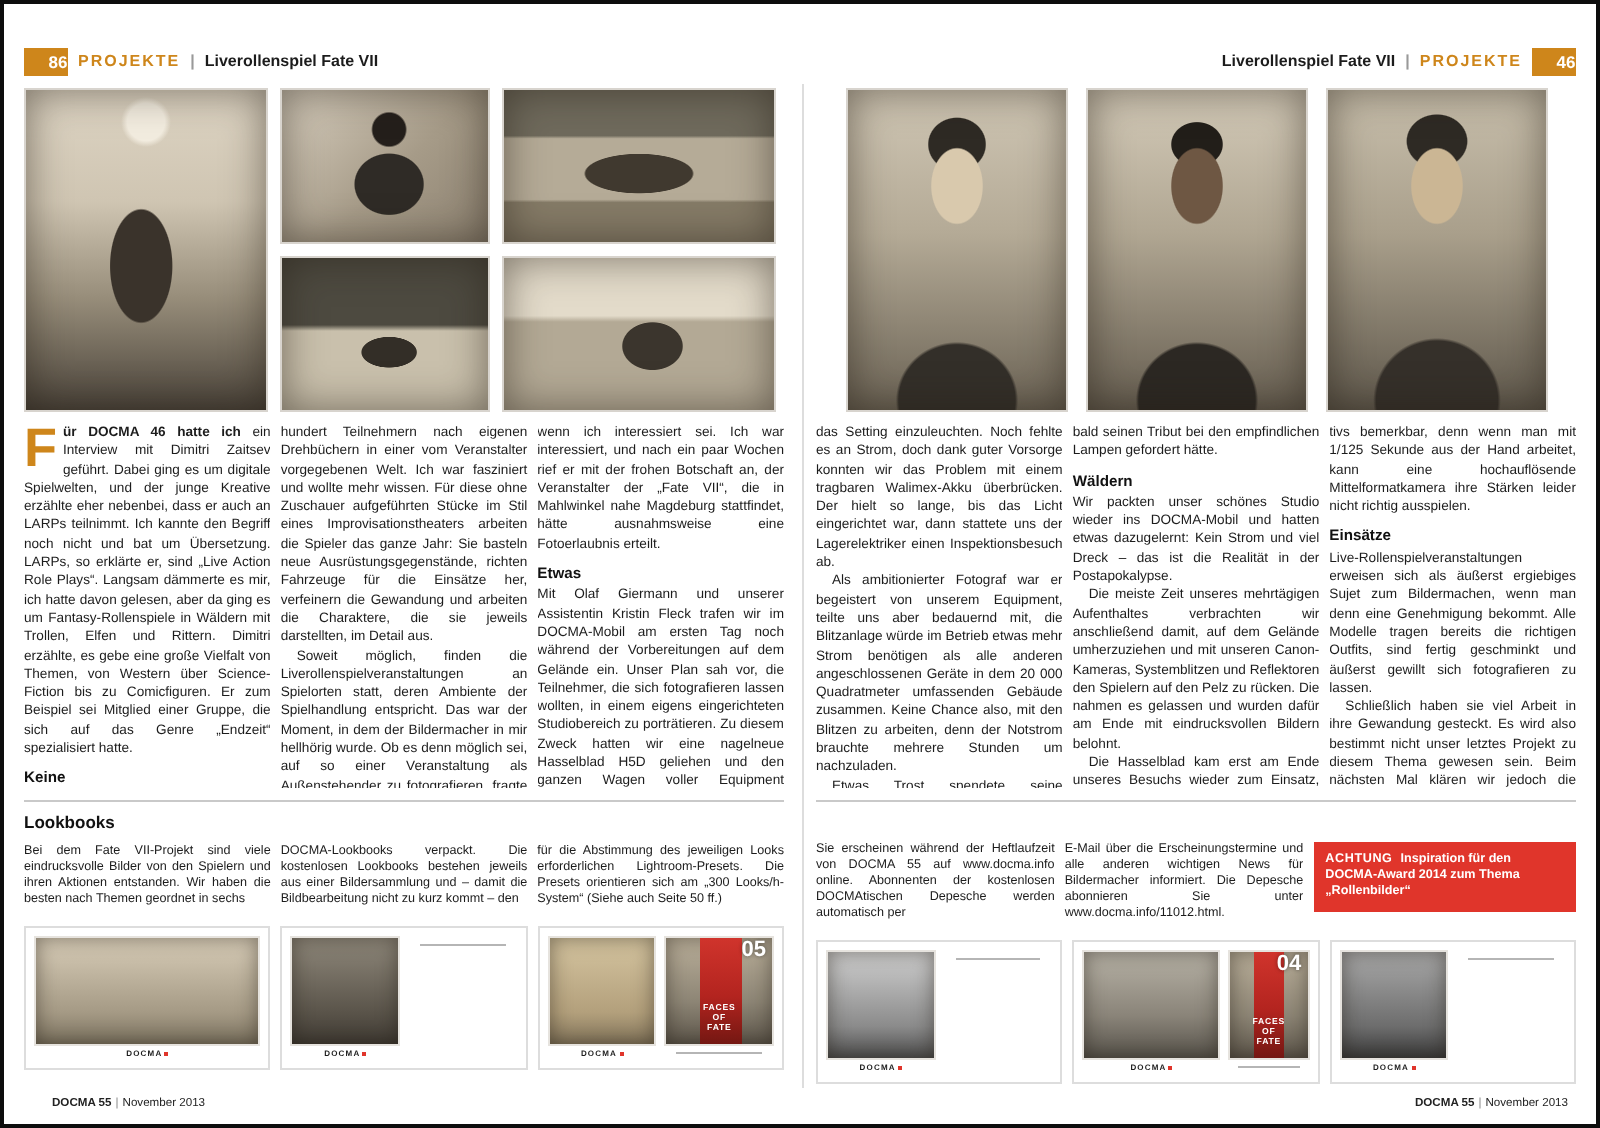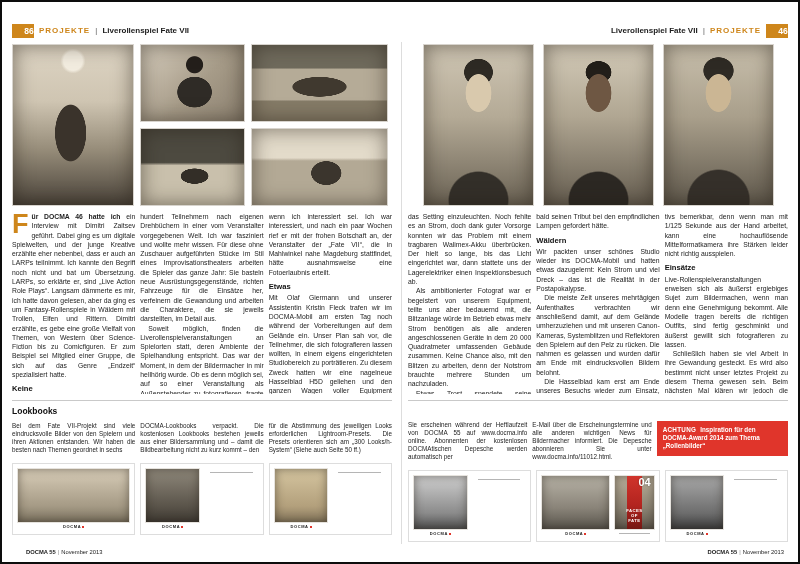--- a/index.html
+++ b/index.html
@@ -199,20 +199,29 @@
         </div>
 
         <div class="card">
           <div class="citem photo">
             <div class="cphoto c3"></div>
             <div class="ccap">
                 <span class="cbrand">DOCMA</span>
               </div>
           </div>
           <div class="citem">
+            <div class="ccover">
+              <div class="stripe"></div>
+              <div class="cnum">05</div>
+              <div class="ctitle">
+                <span>FACES</span>
+                <span>OF</span>
+                <span>FATE</span>
+              </div>
+            </div>
             <div class="ccap">
                 <span class="cline"></span>
               </div>
           </div>
         </div>
 
       </div>
     </div>
 
     <div class="pgfoot l">

